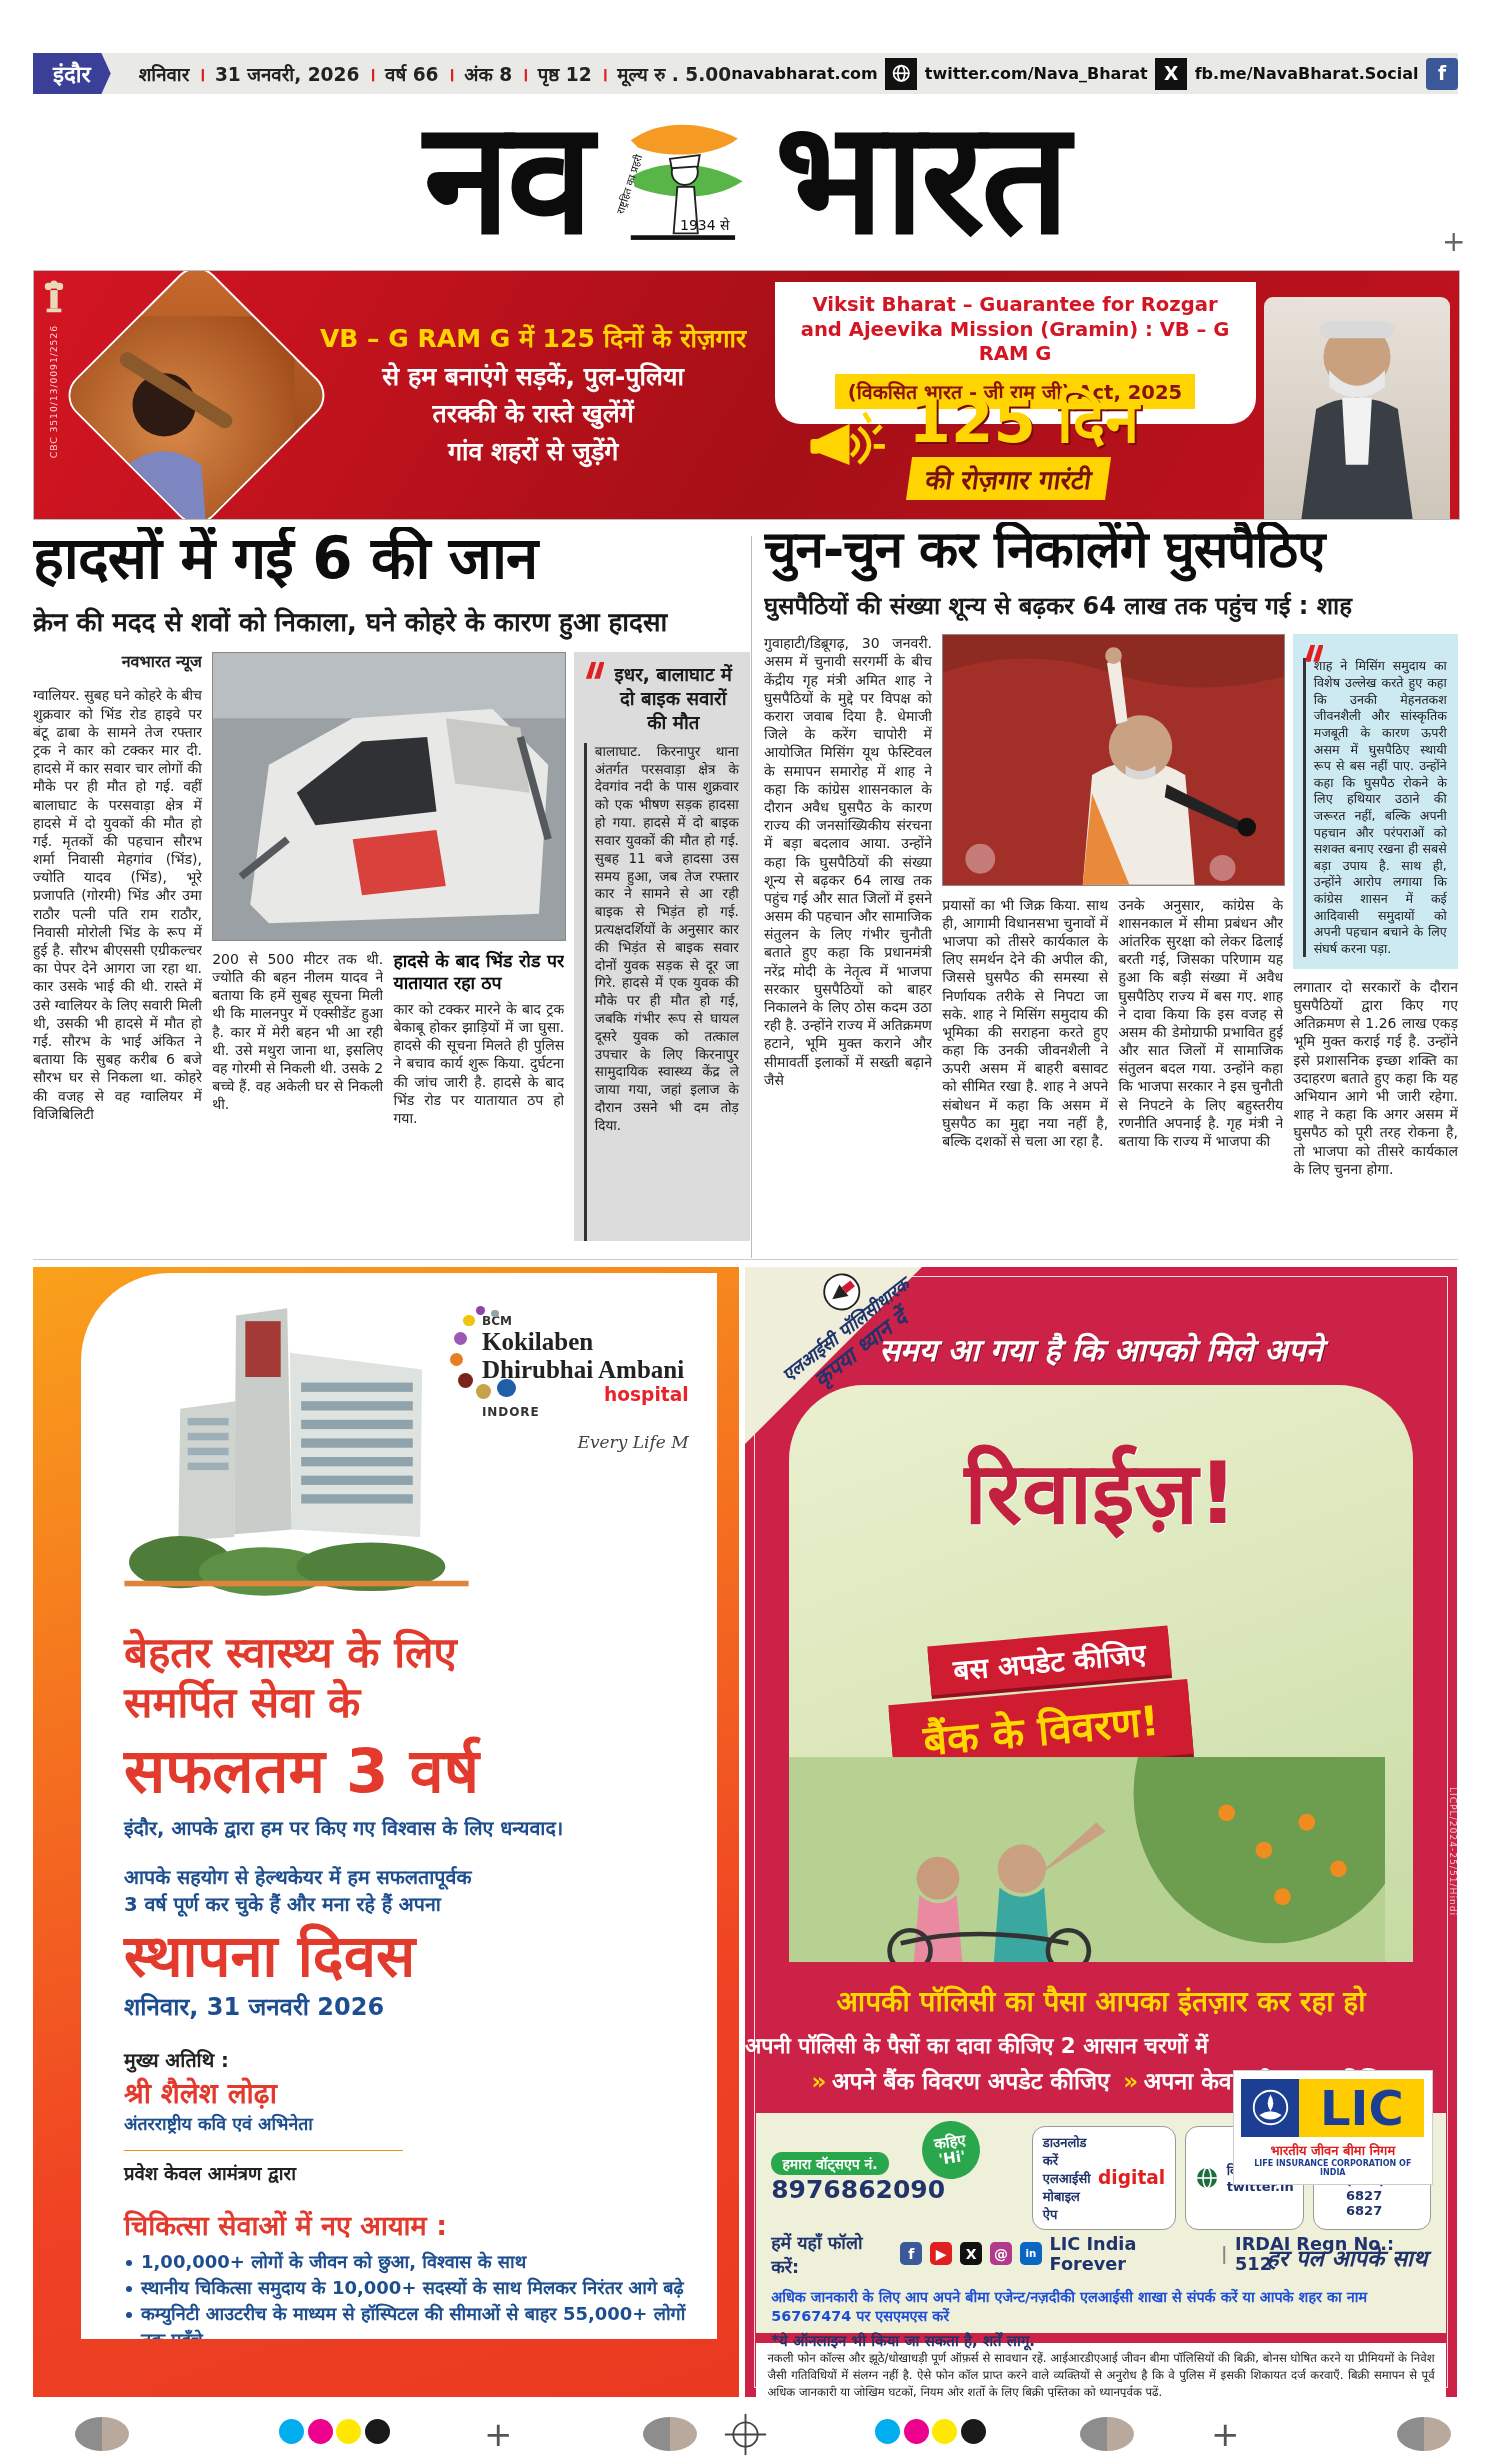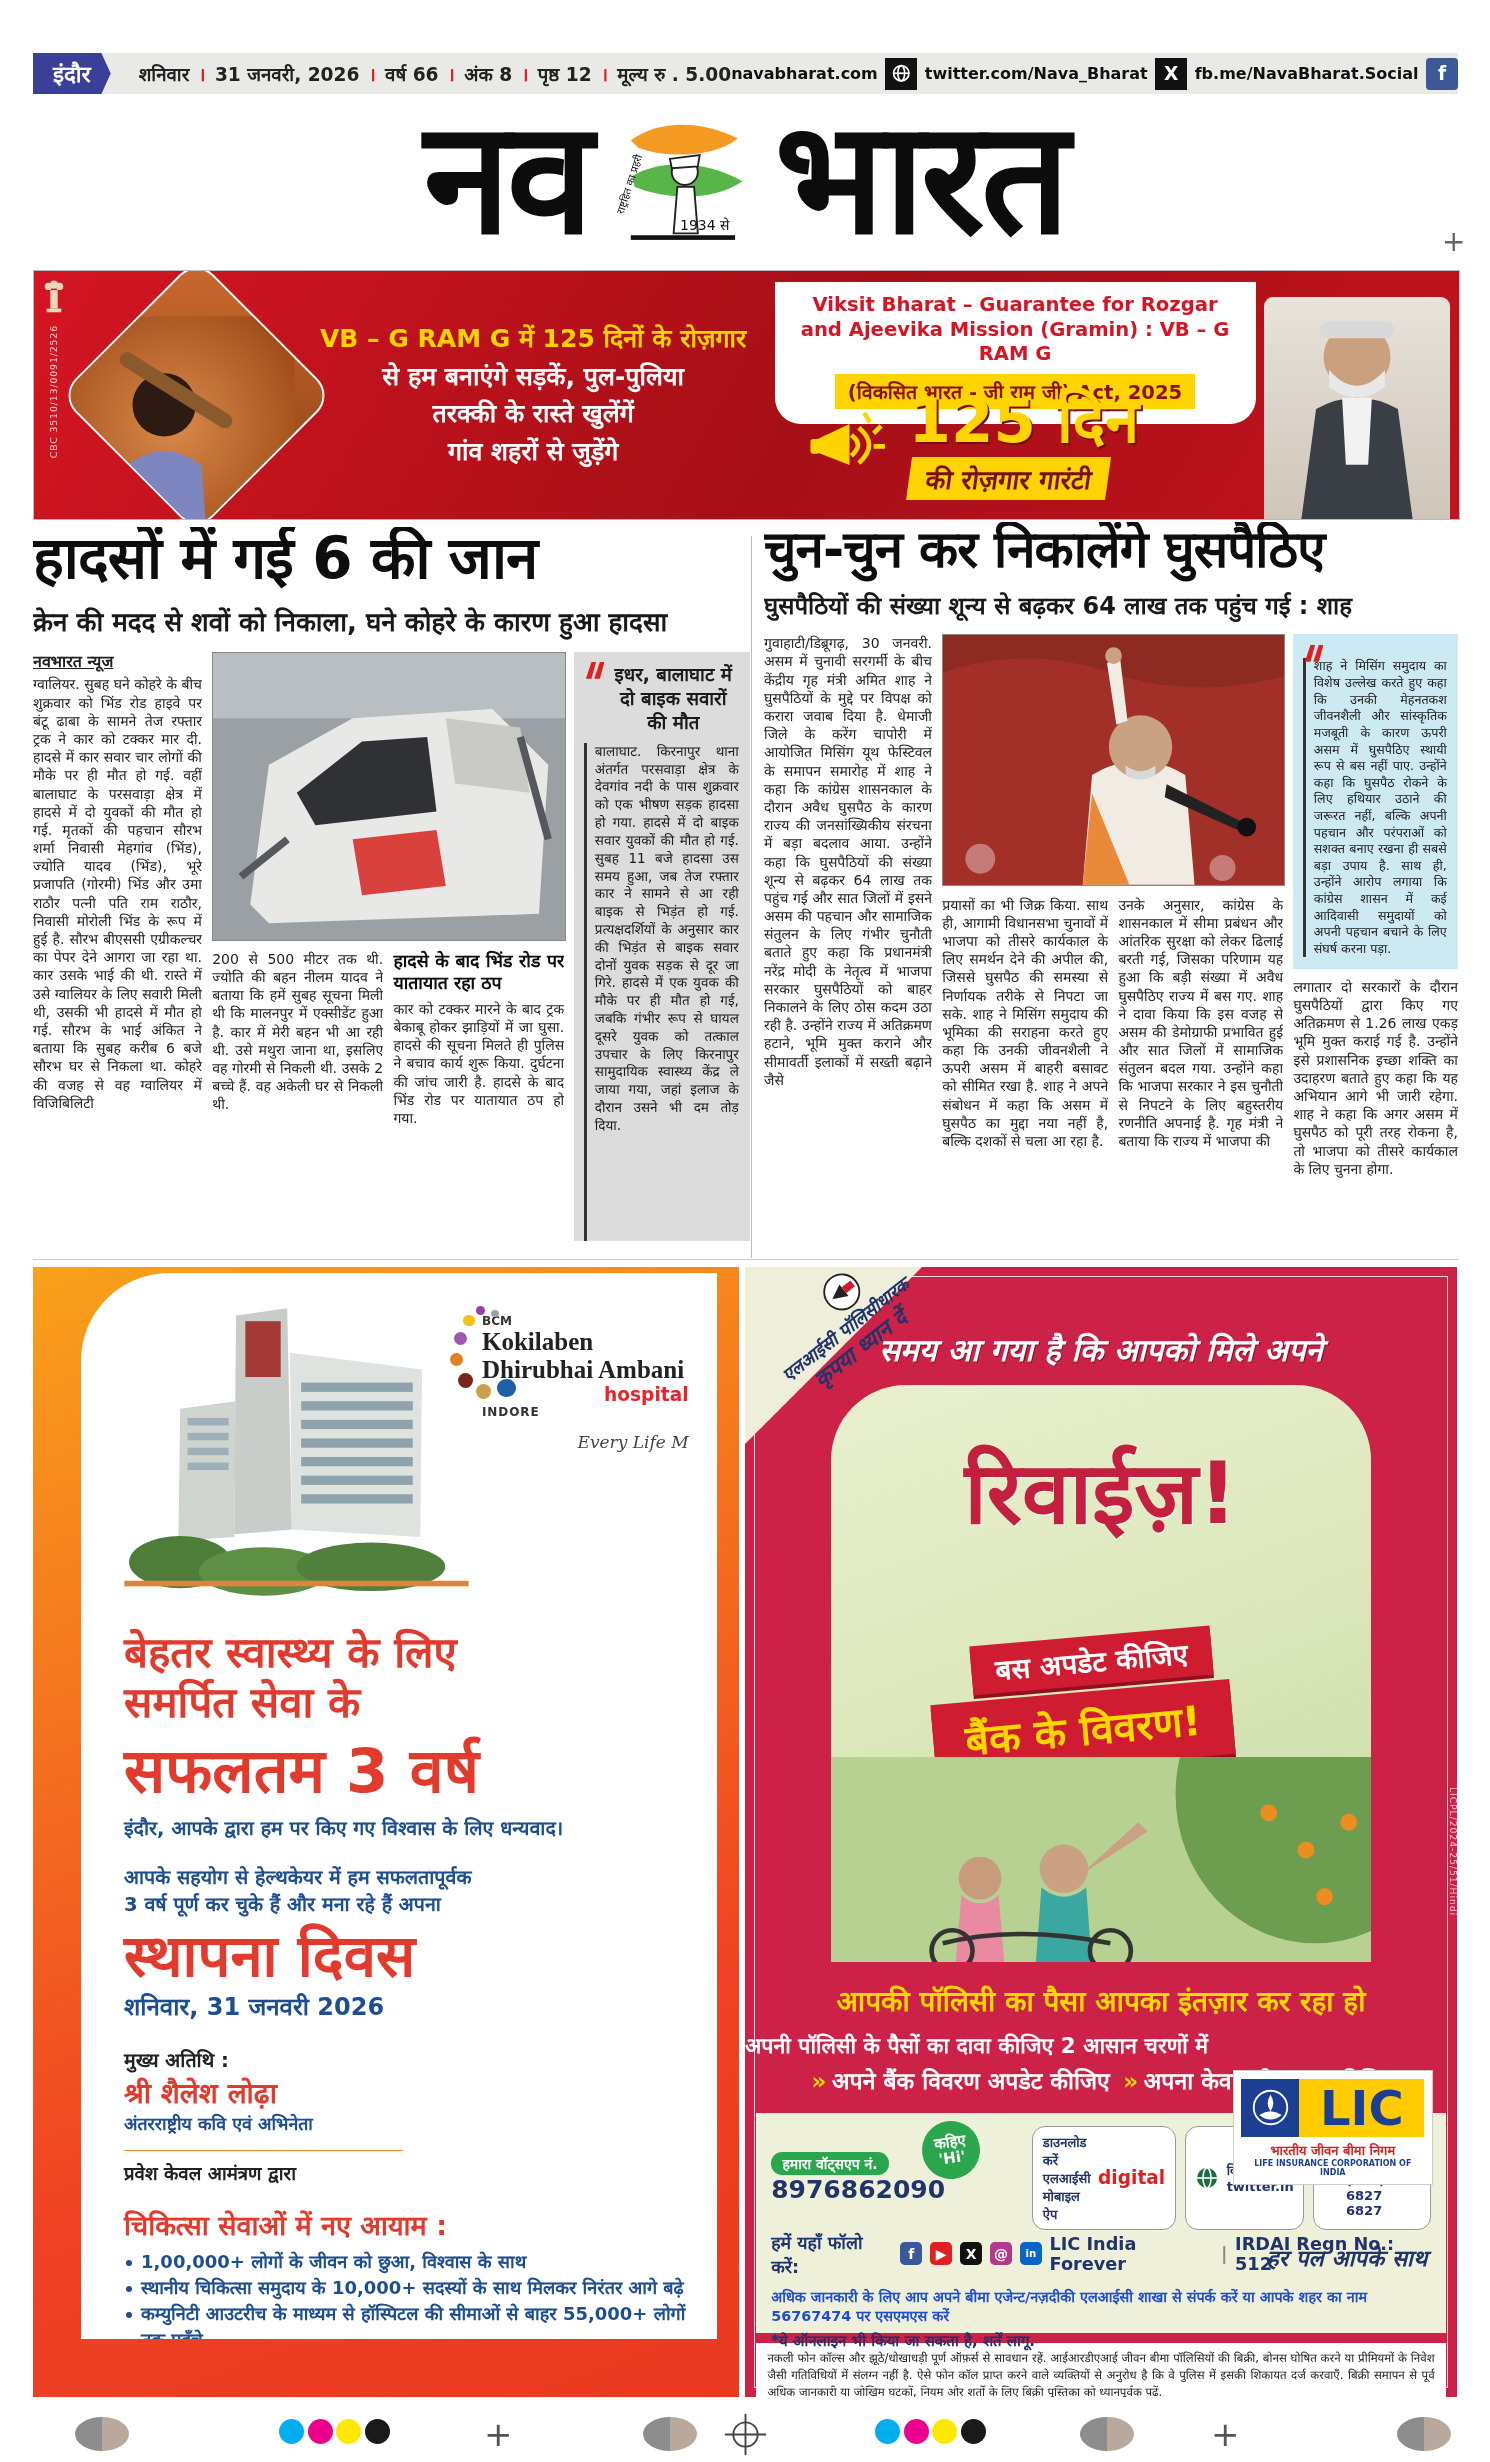--- a/index.html
+++ b/index.html
@@ -38,21 +38,21 @@
   .guar{background:#ffd400;color:#7a1010;font-weight:900;font-size:26px;padding:3.7px 17px;transform:skewX(-8deg);display:inline-block;margin-top:5.6px;}
   .modi{position:absolute;right:9.3px;bottom:0;top:26px;width:186px;background:linear-gradient(#e8e2da,#cfc6ba);border-radius:9.3px 9.3px 0 0;overflow:hidden;}
   
   .vdivider{left:751px;top:536px;width:0.9px;height:722px;background:#bbb;}
   .hdivider{left:33px;top:1259px;width:1425px;height:0.9px;background:#ccc;}
   .article{overflow:hidden;}
   .headline{font-weight:900;color:#0d0d0d;line-height:1.08;letter-spacing:-0.9px;}
   .subhead{font-weight:bold;color:#191919;}
   .art-body{display:flex;gap:10.2px;margin-top:13px;overflow:hidden;}
   .col{font-size:14px;line-height:1.3;text-align:justify;color:#222;overflow:hidden;}
-  .byline{text-align:left;font-weight:bold;font-size:16px;margin-bottom:3px;text-decoration:underline;}
+  .byline{text-align:right;font-weight:bold;font-size:16px;margin-bottom:14px;}
   .photo{border:0.9px solid #888;overflow:hidden;position:relative;background:#9aa0a4;}
   .minihead{font-weight:900;font-size:17.7px;line-height:1.25;margin-bottom:5.6px;color:#0d0d0d;}
   .graybox{background:#dcdcdc;padding:11.2px 11.2px 11.2px 9.3px;height:100%;box-sizing:border-box;position:relative;}
   .bluebox{background:#cde9f2;padding:11.2px 11.2px 11.2px 9.3px;position:relative;}
   .qrow{display:flex;gap:7.5px;}
   .qbar{width:3.7px;background:#333;flex:none;margin-top:43px;}
   .boxtitle{font-weight:900;font-size:18.6px;text-align:center;line-height:1.3;margin:0 0 7.5px 24px;}
   .boxtext{font-size:13.5px;line-height:1.32;text-align:justify;}
   .quote-icon{position:absolute;left:9.3px;top:9.3px;}
   
@@ -75,21 +75,21 @@
   .bullets li{color:#1d4e8f;font-weight:bold;font-size:18px;line-height:1.45;padding-left:17px;position:relative;}
   .bullets li:before{content:"";position:absolute;left:1.9px;top:11.2px;width:6.5px;height:6.5px;border-radius:50%;background:#1d4e8f;}
   .sic{width:22.4px;height:22.4px;border-radius:4.7px;background:#1d4e8f;color:#fff;display:inline-flex;align-items:center;justify-content:center;font-size:14px;font-weight:bold;flex:none;}
   
   .lic{left:745px;top:1267px;width:712px;height:1130px;background:#cd2247;overflow:hidden;}
   .lic-frame{position:absolute;left:9.3px;top:9.3px;right:9.3px;bottom:9.3px;border:1.9px solid rgba(255,255,255,.85);}
   .lic-corner{position:absolute;left:0;top:0;width:0;height:0;border-top:177px solid #efeeda;border-right:177px solid transparent;}
   .lic-ribbon{position:absolute;left:1.9px;top:50px;transform:rotate(-38deg);font-weight:900;font-style:italic;color:#20336b;font-size:17.7px;line-height:1.2;width:214px;text-align:center;}
   .lic-mega{position:absolute;left:73px;top:5.6px;transform:rotate(-38deg);}
   .lic-line1{margin-top:61px;text-align:center;color:#fff;font-weight:900;font-size:31px;font-style:italic;text-shadow:0.9px 0.9px 0 #7a0e26;}
-  .panel{margin:15px auto 0;width:540px;height:577px;border-radius:75px 75px 0 0;background:linear-gradient(160deg,#eaf0cf 0%,#dde8bd 45%,#c6dba4 100%);position:relative;overflow:hidden;}
+  .panel{margin:15px auto 0;width:624px;height:577px;border-radius:75px 75px 0 0;background:linear-gradient(160deg,#eaf0cf 0%,#dde8bd 45%,#c6dba4 100%);position:relative;overflow:hidden;}
   .revise{text-align:center;color:#c3203f;font-weight:900;font-size:86px;margin-top:65px;line-height:1;text-shadow:0.9px 0.9px 0 #fff;}
   .rib1{position:absolute;left:140px;top:251px;transform:rotate(-5deg);background:#cf1c30;color:#fff;font-weight:900;font-size:28px;padding:5.6px 24px;box-shadow:0 3.7px 0 #8f101f;}
   .rib2{position:absolute;left:102px;top:307px;transform:rotate(-5deg);background:#d01c30;color:#ffd800;font-weight:900;font-size:41px;padding:9.3px 32px;box-shadow:0 4.7px 0 #8f101f;}
   .lic-yellow{margin-top:18.6px;text-align:center;color:#ffd800;font-weight:900;font-size:28px;}
   .lic-white1{margin-top:11.2px;text-align:left;color:#fff;font-weight:bold;font-size:21.4px;}
   .lic-steps{margin-top:5.6px;text-align:center;color:#fff;font-weight:900;font-size:23px;}
   .lic-steps .chev{color:#ffd800;margin:0 5.6px;}
   .lic-foot{margin:17px 11.2px 0;background:#eef0da;padding:13px 15px 7.5px;position:relative;height:220px;box-sizing:border-box;}
   .wa-label{background:#2aa64c;color:#fff;font-size:14px;font-weight:bold;padding:1.9px 11.2px;border-radius:11.2px;display:inline-block;}
   .wa-num{color:#20336b;font-weight:900;font-size:25px;}

